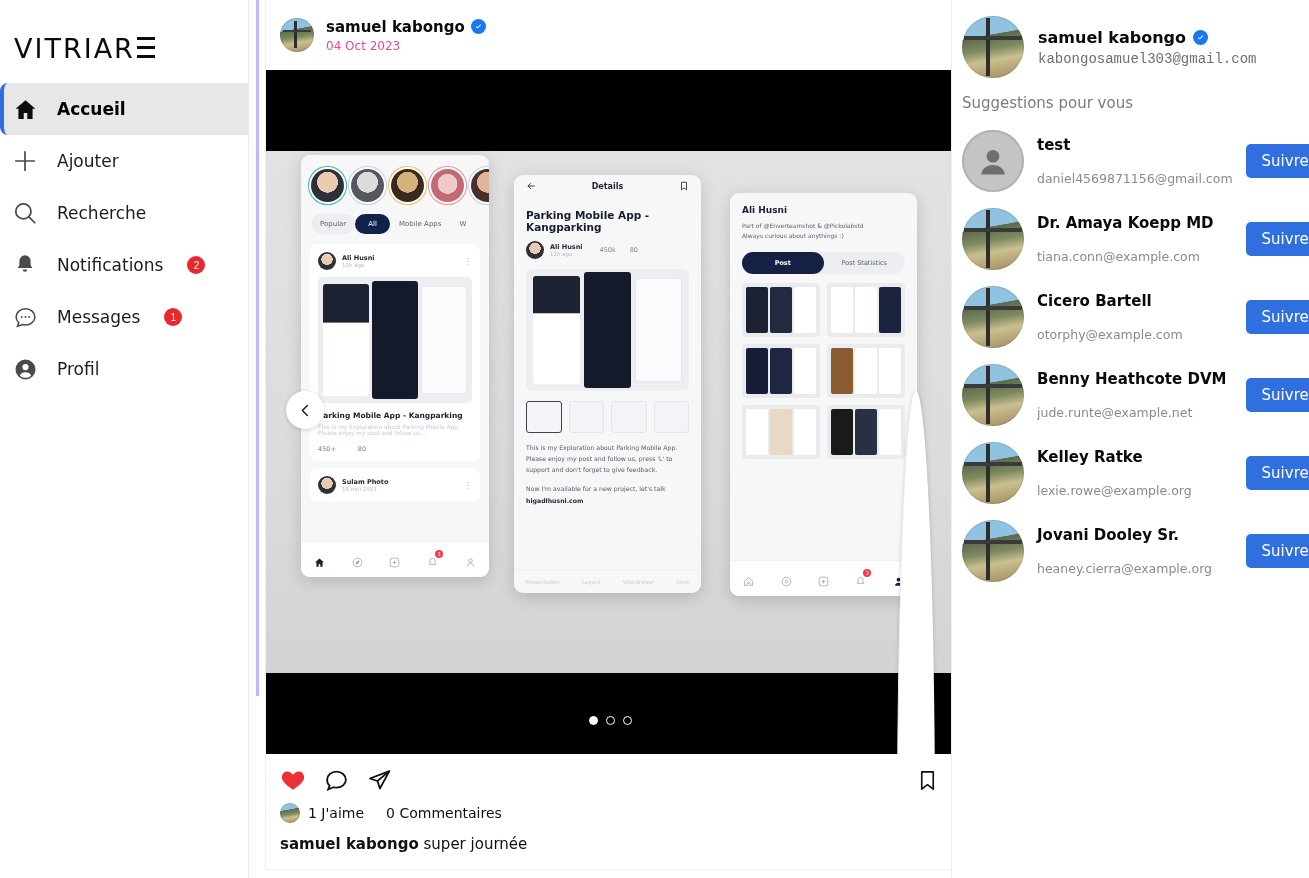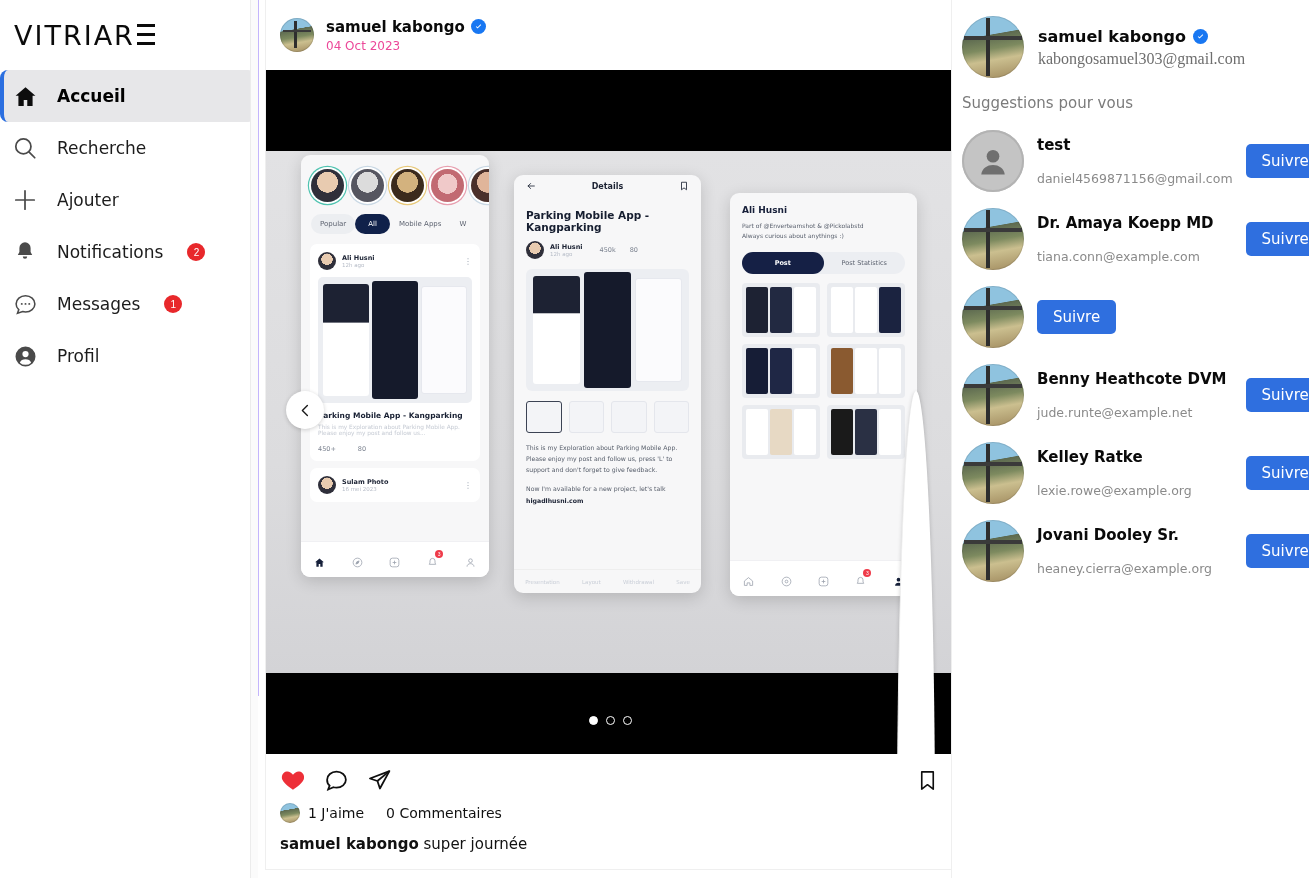--- a/index.html
+++ b/index.html
@@ -9,24 +9,24 @@
     background: #ffffff;
     font-family: "Liberation Sans", sans-serif;
     color: #111;
   }
   .app { display: flex; width: 1309px; height: 878px; position: relative; }
 
   
   .sidebar {
     width: 259px; height: 696px;
     background: #ffffff;
-    border-right: 1px solid #c4b5fd;
+    border-right: 3px solid #c4b5fd;
     flex: 0 0 259px;
     position: relative;
-    padding-top: 0;
+    padding-top: 13px;
   }
   .logo {
     height: 70px;
     display: flex; align-items: center;
     padding-left: 14px;
     font-size: 27px;
     font-weight: 400;
     letter-spacing: 2.0px;
     color: #0b0b0b;
     font-family: "DejaVu Sans", sans-serif;
@@ -282,21 +282,21 @@
   .me-ava {
     width: 62px; height: 62px; border-radius: 50%; flex: 0 0 62px;
     background: linear-gradient(170deg,#8fc3df 0%,#8fc3df 32%,#5d6a50 33%,#7d8a5f 52%,#cbbf8f 68%,#a08a5e 100%);
     position: relative; overflow: hidden; box-shadow: inset 0 0 0 1px rgba(0,0,0,.1);
   }
   .me-ava::before { content:''; position:absolute; left:38%; top:4%; width:7%; height:92%; background:#2e2e2e; }
   .me-ava::after  { content:''; position:absolute; left:4%; top:33%; width:92%; height:6%; background:#3a3a3a; }
   .me-txt { display: flex; flex-direction: column; gap: 4px; }
   .me-name-row { display: flex; align-items: center; gap: 7px; }
   .me-name { font-size: 16px; font-weight: bold; color: #0a0a0a; font-family:"DejaVu Sans",sans-serif;}
-  .me-mail { font-size: 16px; color: #6e6e6e; font-family:Liberation Serif, serif;}
+  .me-mail { font-size: 14px; color: #6e6e6e; font-family:Liberation Mono, monospace;}
   .sugg-title { font-size: 15px; color: #7b7b7b; padding: 6px 0 10px 0; font-family:"DejaVu Sans",sans-serif;}
   .sugg { display: flex; align-items: center; gap: 13px; padding: 8px 0; }
   .s-ava {
     width: 62px; height: 62px; border-radius: 50%; flex: 0 0 62px;
     background: linear-gradient(170deg,#8fc3df 0%,#8fc3df 32%,#5d6a50 33%,#7d8a5f 52%,#cbbf8f 68%,#a08a5e 100%);
     position: relative; overflow: hidden; box-shadow: inset 0 0 0 1px rgba(0,0,0,.1);
   }
   .s-ava::before { content:''; position:absolute; left:38%; top:4%; width:7%; height:92%; background:#2e2e2e; }
   .s-ava::after  { content:''; position:absolute; left:4%; top:33%; width:92%; height:6%; background:#3a3a3a; }
   .s-ava.generic { background: #c4c4c4; box-shadow: inset 0 0 0 2px #b3b3b3; }
@@ -337,36 +337,36 @@
         <span class="ico">
           <svg width="25" height="25" viewBox="0 0 24 24" fill="currentColor">
               <path d="M12 3 2.5 11.2h2.7V21h5.1v-5.6h3.4V21h5.1v-9.8h2.7z"></path>
             </svg>
         </span>
         <span class="nav-label">Accueil</span>
       </div>
 
       <div class="nav-item">
         <span class="ico">
+          <svg width="26" height="26" viewBox="0 0 24 24" stroke="currentColor" stroke-width="1.6" stroke-linecap="round">
+              <line x1="12" y1="3.5" x2="12" y2="20.5"></line>
+              <line x1="3.5" y1="12" x2="20.5" y2="12"></line>
+            </svg>
+        </span>
+        <span class="nav-label">Ajouter</span>
+      </div>
+
+      <div class="nav-item">
+        <span class="ico">
           <svg width="26" height="26" viewBox="0 0 24 24" fill="none" stroke="currentColor" stroke-width="1.6">
               <circle cx="10.5" cy="10.5" r="7"></circle>
               <line x1="15.6" y1="15.6" x2="21" y2="21" stroke-linecap="round"></line>
             </svg>
         </span>
         <span class="nav-label">Recherche</span>
-      </div>
-
-      <div class="nav-item">
-        <span class="ico">
-          <svg width="26" height="26" viewBox="0 0 24 24" stroke="currentColor" stroke-width="1.6" stroke-linecap="round">
-              <line x1="12" y1="3.5" x2="12" y2="20.5"></line>
-              <line x1="3.5" y1="12" x2="20.5" y2="12"></line>
-            </svg>
-        </span>
-        <span class="nav-label">Ajouter</span>
       </div>
 
       <div class="nav-item">
         <span class="ico">
           <svg width="24" height="24" viewBox="0 0 24 24" fill="currentColor">
               <path d="M12 2.3a5.6 5.6 0 0 0-5.6 5.6v4l-1.6 3.2h14.4l-1.6-3.2v-4A5.6 5.6 0 0 0 12 2.3zM9.8 16.6a2.2 2.2 0 0 0 4.4 0z"></path>
             </svg>
         </span>
         <span class="nav-label">Notifications</span>
         <span class="badge">2</span>
@@ -707,20 +707,24 @@
       <div class="s-ava"></div>
       <div class="s-txt">
         <span class="s-name">Dr. Amaya Koepp MD</span>
         <span class="s-mail">tiana.conn@example.com</span>
       </div>
       <button class="follow-btn">Suivre</button>
     </div>
 
     <div class="sugg">
       <div class="s-ava"></div>
+      <div class="s-txt">
+        <span class="s-name">Cicero Bartell</span>
+        <span class="s-mail">otorphy@example.com</span>
+      </div>
       <button class="follow-btn">Suivre</button>
     </div>
 
     <div class="sugg">
       <div class="s-ava"></div>
       <div class="s-txt">
         <span class="s-name">Benny Heathcote DVM</span>
         <span class="s-mail">jude.runte@example.net</span>
       </div>
       <button class="follow-btn">Suivre</button>

